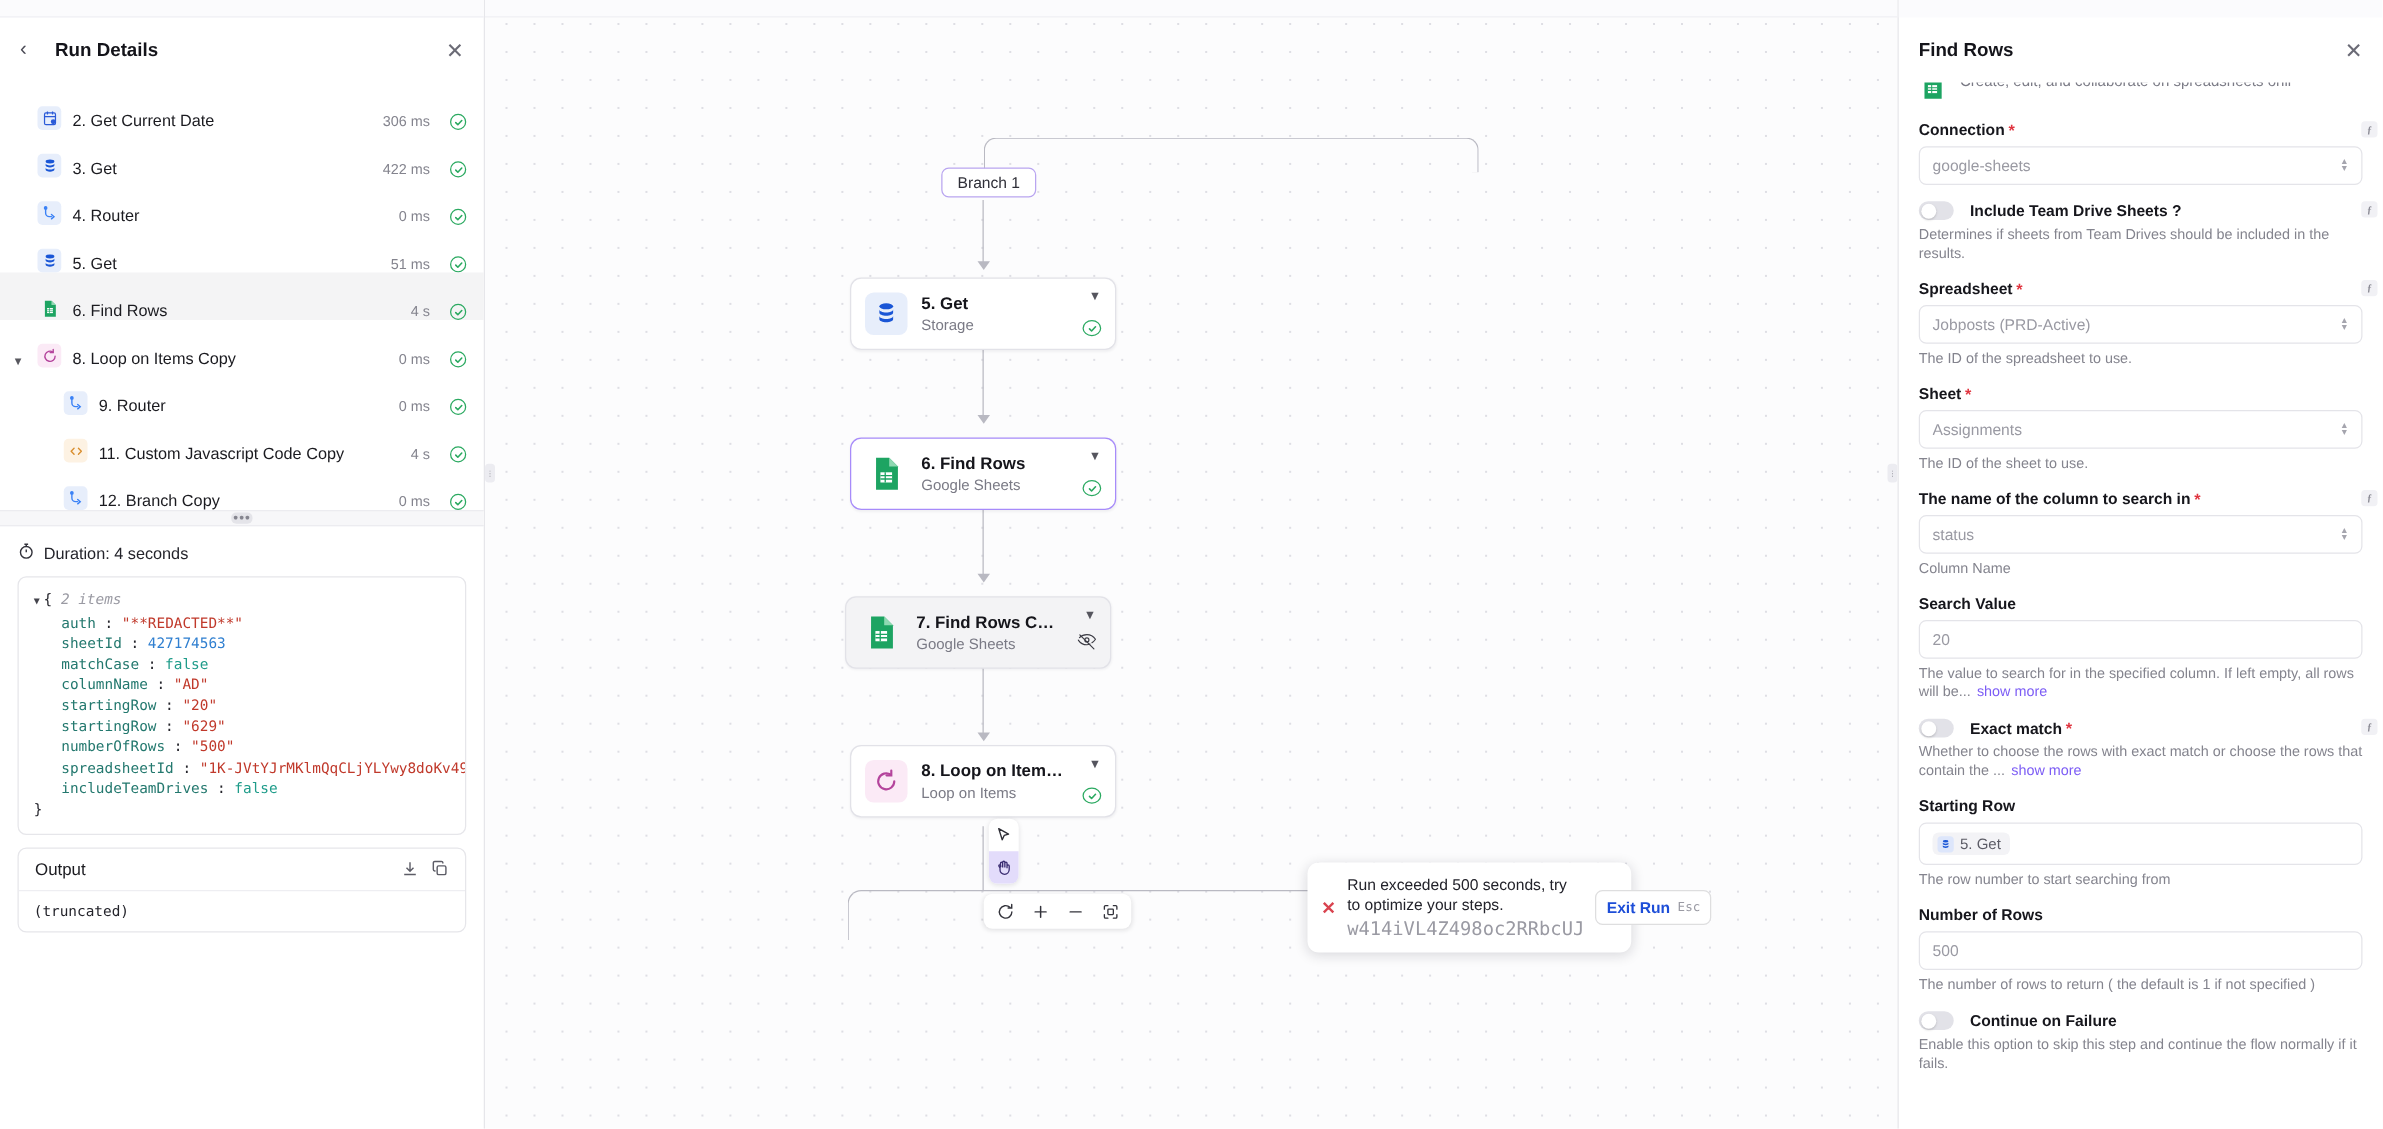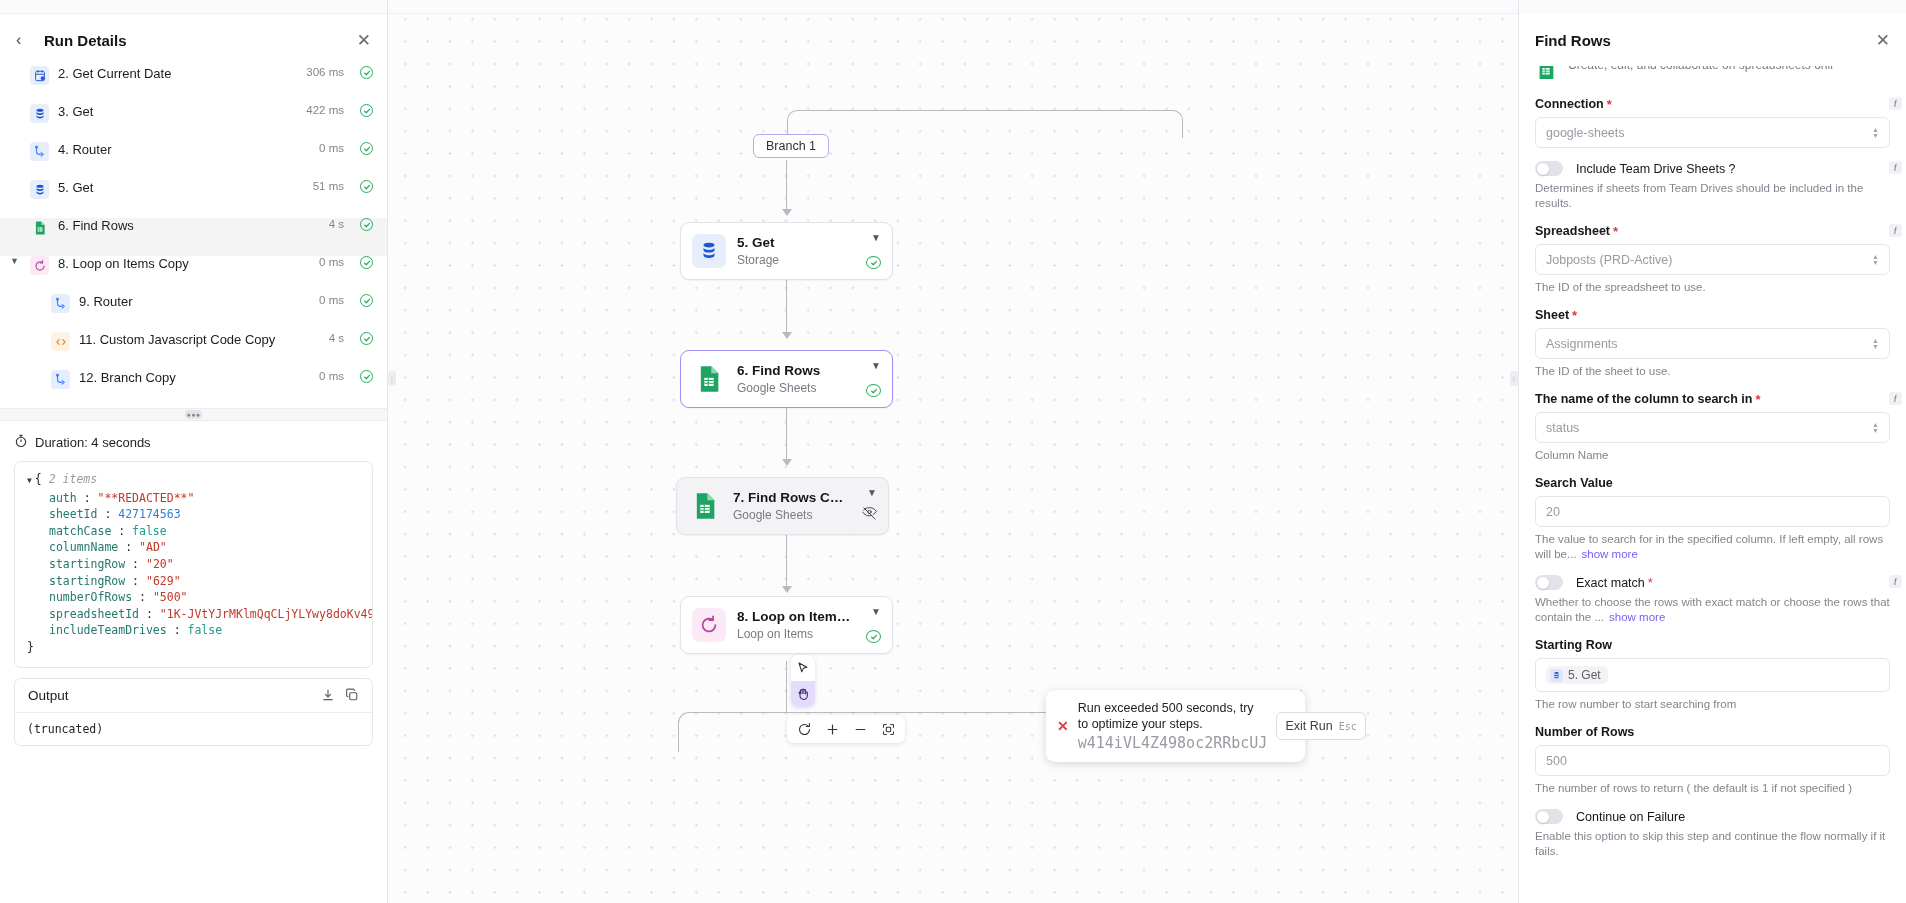--- a/index.html
+++ b/index.html
@@ -23,21 +23,21 @@
   .topstrip { height:14px; background:#fbfbfd; border-bottom:1px solid #f0f0f4; }
   .rd-header {
     height:52px; display:flex; align-items:center; padding:0 16px; gap:14px;
   }
   .rd-back { font-size:16px; color:#4a4a55; cursor:pointer; line-height:1; width:14px; }
   .rd-title { font-size:15px; font-weight:bold; color:#14141a; flex:1; }
   .rd-close { font-size:17px; color:#6b6b76; cursor:pointer; line-height:1; }
 
   .steps { flex:0 0 auto; }
   .step {
-    display:flex; align-items:flex-start; height:38px; padding:0 14px 0 8px; gap:9px;
+    display:flex; align-items:flex-end; height:38px; padding:0 14px 0 8px; gap:9px;
     cursor:pointer; position:relative;
   }
   .step.selected { background:#f4f4f5; }
   .step .caret { width:13px; font-size:9px; color:#58585f; text-align:center; flex:0 0 13px;}
   .step .sicon {
     width:19px;height:19px;border-radius:4px;flex:0 0 19px;
     display:flex;align-items:center;justify-content:center;
   }
   .step .slabel { flex:1; font-size:13px; color:#1b1b20; white-space:nowrap; overflow:hidden; text-overflow:ellipsis;}
   .step .sdur { font-size:11.5px; color:#84848e; margin-right:7px; }
@@ -135,21 +135,21 @@
     display:flex; align-items:center; padding:10px 11px; gap:9px;
   }
   .toast .tx { color:#d9434f; font-size:14px; font-weight:bold; flex:0 0 auto;}
   .toast .tbody { flex:1; }
   .toast .tmsg { font-size:12.5px; color:#22222a; line-height:16px;}
   .toast .tid { font-size:15px; color:#9a9aa3; font-family:"DejaVu Sans Mono", monospace; margin-top:2px;}
   .toast .tbtn {
     border:1px solid #dededf; border-radius:6px; background:#fff; cursor:pointer;
     padding:6px 8px; display:flex; align-items:center; gap:6px; flex:0 0 auto;
   }
-  .toast .tbtn .tb1 { font-size:12.5px; font-weight:normal; color:#404040;}
+  .toast .tbtn .tb1 { font-size:12.5px; font-weight:bold; color:#1d4ed8;}
   .toast .tbtn .tb2 { font-size:10px; color:#9a9aa3; font-family:"DejaVu Sans Mono", monospace;}
 
   .grip { position:absolute; width:8px;height:15px;border-radius:3px;background:#ececf1;
           display:flex;align-items:center;justify-content:center;font-size:6px;color:#8c8c96;}
 
   
   .right-panel {
     width:388px; height:903px; background:#fff; border-left:1px solid #e6e6ea;
     display:flex; flex-direction:column; position:relative;
   }
@@ -168,21 +168,21 @@
     display:flex; align-items:center; padding:0 10px; font-size:12.5px; color:#9a9aa3;
     background:#fff; position:relative;
   }
   .finput .val { flex:1; white-space:nowrap; overflow:hidden; text-overflow:ellipsis;}
   .fhelp { font-size:11.5px; color:#84848e; margin-top:5px; line-height:15px;}
   .fhelp .showmore { color:#7c5cf5; cursor:pointer; margin-left:5px;}
   .spin { display:flex;flex-direction:column;gap:1px;color:#a5a5ae;font-size:7px;line-height:6px;}
   .toggle-row { display:flex; align-items:center; gap:13px; margin-bottom:5px;}
   .toggle { width:28px;height:15px;border-radius:8px;background:#e2e2e8;position:relative;cursor:pointer;flex:0 0 28px;}
   .toggle::after { content:""; position:absolute;left:1.5px;top:1.5px;width:12px;height:12px;border-radius:50%;background:#fff;box-shadow:0 1px 2px rgba(0,0,0,0.18);}
-  .toggle-label { font-size:12.5px; font-weight:normal; color:#16161c; display:flex;align-items:center;gap:3px;}
+  .toggle-label { font-size:12.5px; font-weight:bold; color:#16161c; display:flex;align-items:center;gap:3px;}
   .fbtn-side {
     position:absolute; right:-12px; top:0; width:13px;height:13px;border-radius:3px;
     background:#f1f1f5; display:flex;align-items:center;justify-content:center;
     font-size:8px;color:#8c8c96; cursor:pointer;
   }
   .chip-in-input {
     display:inline-flex; align-items:center; gap:5px; background:#f3f3f6;
     border-radius:5px; padding:2px 7px 2px 4px; font-size:12px; color:#5c5c66;
   }
   .chip-in-input .ci { width:13px;height:13px;border-radius:3px;background:#dde6fb;

